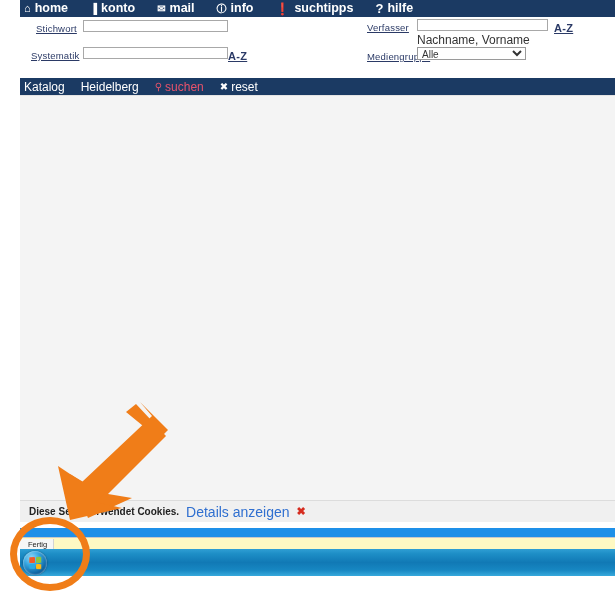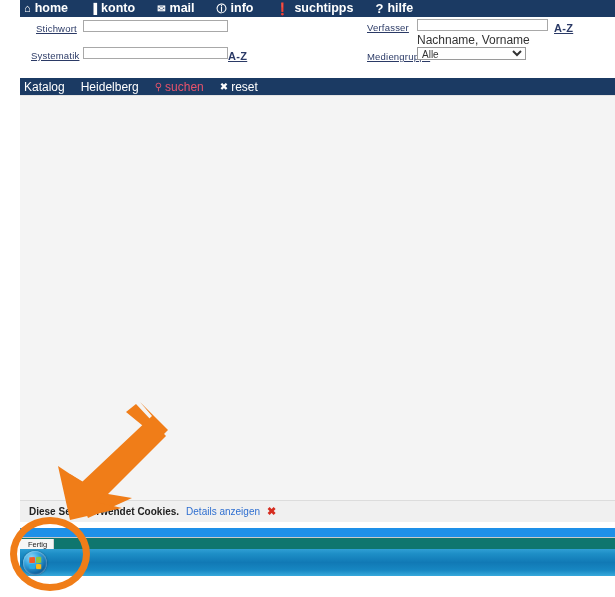--- a/index.html
+++ b/index.html
@@ -159,39 +159,39 @@
     height: 22px;
     background: #f0f0f0;
     border-top: 1px solid #dcdcdc;
     display: flex;
     align-items: center;
     padding-left: 9px;
     box-sizing: border-box;
     gap: 7px;
   }
   .cookie-text { font-size: 10px; color: #222; font-weight: bold; white-space: nowrap; }
-  .cookie-link { font-size: 10px; color: #2f6fd0; cursor: pointer; white-space: nowrap; }
+  .cookie-link { font-size: 14px; color: #2f6fd0; cursor: pointer; white-space: nowrap; }
   .cookie-close { font-size: 11px; color: #d62d20; font-weight: bold; cursor: pointer; }
 
   
   .blue-strip {
     position: absolute;
     left: 20px; top: 528px;
     width: 595px;
     height: 9px;
     background: #1e90e8;
   }
 
   
   .statusbar {
     position: absolute;
     left: 20px; top: 537px;
     width: 595px;
     height: 12px;
-    background: #0f766e;
+    background: #fef9c3;
     border-top: 1px solid #c9c9c9;
     border-bottom: 1px solid #c9c9c9;
     display: flex;
     align-items: center;
   }
   .status-chip {
     font-size: 7.5px;
     color: #222;
     padding: 0 6px 0 8px;
     height: 11px;

